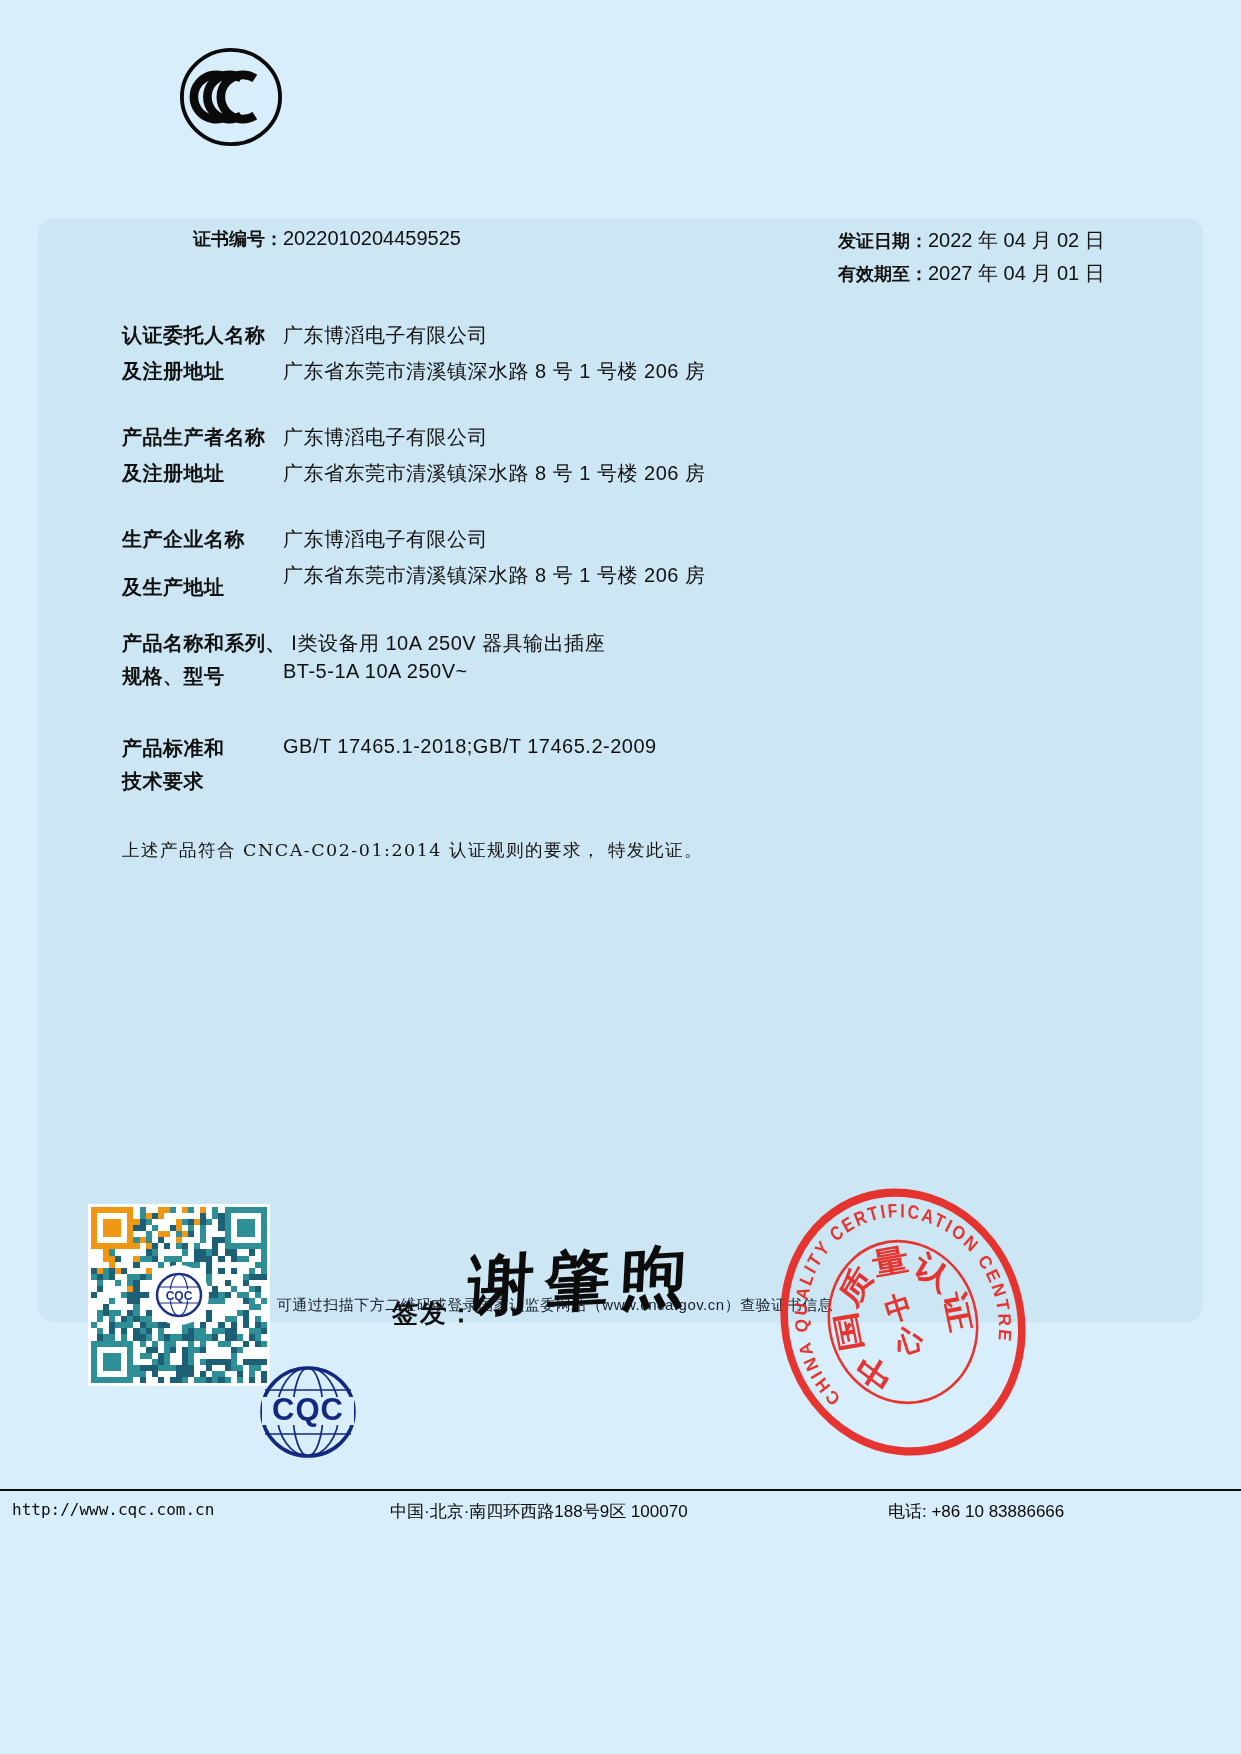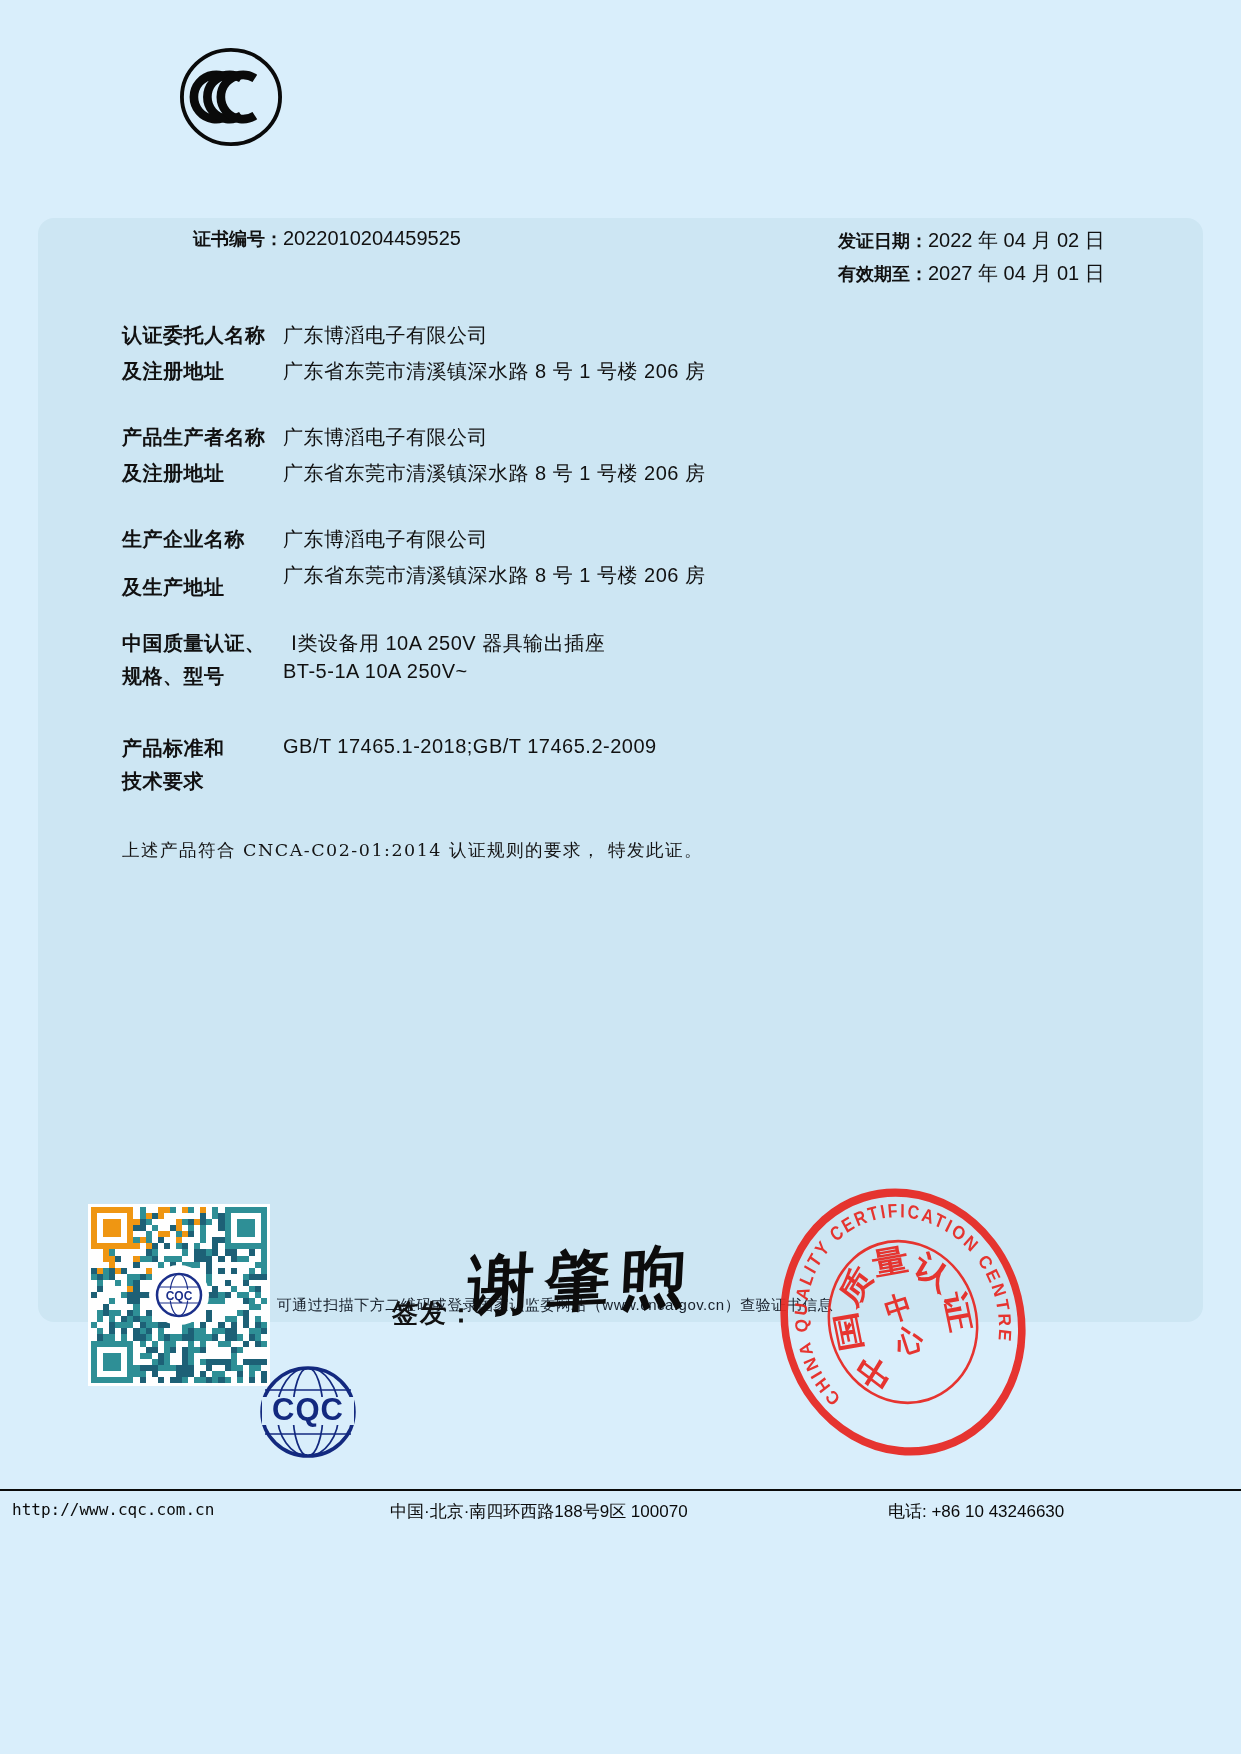--- a/index.html
+++ b/index.html
@@ -77,21 +77,21 @@
   <div class="abs field-label" style="left:122px;top:424px;">产品生产者名称</div>
   <div class="abs field-value" style="left:283px;top:424px;">广东博滔电子有限公司</div>
   <div class="abs field-label" style="left:122px;top:460px;">及注册地址</div>
   <div class="abs field-value" style="left:283px;top:460px;">广东省东莞市清溪镇深水路 8 号 1 号楼 206 房</div>
 
   <div class="abs field-label" style="left:122px;top:526px;">生产企业名称</div>
   <div class="abs field-value" style="left:283px;top:526px;">广东博滔电子有限公司</div>
   <div class="abs field-label" style="left:122px;top:562px;margin-top:12px;">及生产地址</div>
   <div class="abs field-value" style="left:283px;top:562px;">广东省东莞市清溪镇深水路 8 号 1 号楼 206 房</div>
 
-  <div class="abs field-label" style="left:122px;top:630px;">中国质量认证、</div>
+  <div class="abs field-label" style="left:122px;top:630px;">产品名称和系列、</div>
   <div class="abs field-label" style="left:122px;top:663px;">规格、型号</div>
   <div class="abs field-value" style="left:291px;top:630px;">Ⅰ类设备用 10A 250V 器具输出插座</div>
   <div class="abs field-value" style="left:283px;top:660px;">BT-5-1A 10A 250V~</div>
 
   <div class="abs field-label" style="left:122px;top:735px;">产品标准和</div>
   <div class="abs field-label" style="left:122px;top:768px;">技术要求</div>
   <div class="abs field-value" style="left:283px;top:735px;">GB/T 17465.1-2018;GB/T 17465.2-2009</div>
 
   <div class="abs stmt kai-light" style="left:122px;top:838px;">上述产品符合 CNCA-C02-01:2014 认证规则的要求， 特发此证。</div>
 
@@ -980,15 +980,15 @@
     <text font-size="34" font-weight="bold" fill="#e8251f" font-family="Liberation Sans, sans-serif">
       <textPath href="#sealInnerPath" startOffset="0" textLength="258" lengthAdjust="spacingAndGlyphs">中国质量认证</textPath>
     </text>
     <text x="150" y="145" text-anchor="middle" font-size="32" font-weight="bold" fill="#e8251f" font-family="Liberation Sans, sans-serif">中</text>
     <text x="150" y="182" text-anchor="middle" font-size="32" font-weight="bold" fill="#e8251f" font-family="Liberation Sans, sans-serif">心</text>
   </svg>
 
   <div class="abs" id="footer-rule"></div>
   <div class="abs footer-text" id="footer-url">http://www.cqc.com.cn</div>
   <div class="abs footer-text" id="footer-addr">中国·北京·南四环西路188号9区  100070</div>
-  <div class="abs footer-text" id="footer-phone">电话: +86 10 43246630</div>
+  <div class="abs footer-text" id="footer-phone">电话: +86 10 83886666</div>
 
 </div>
 
 </body></html>

